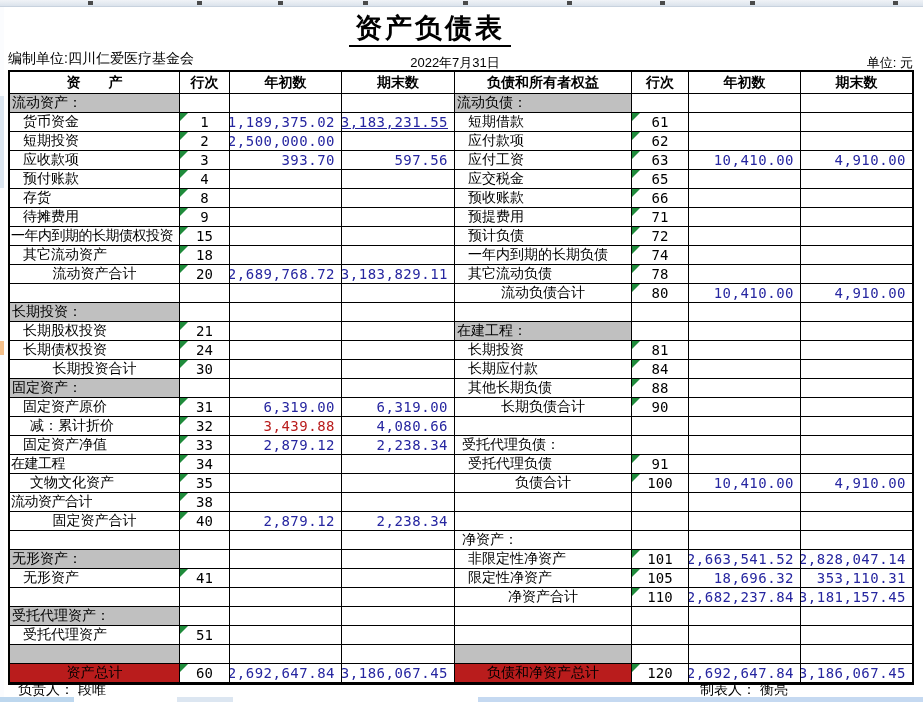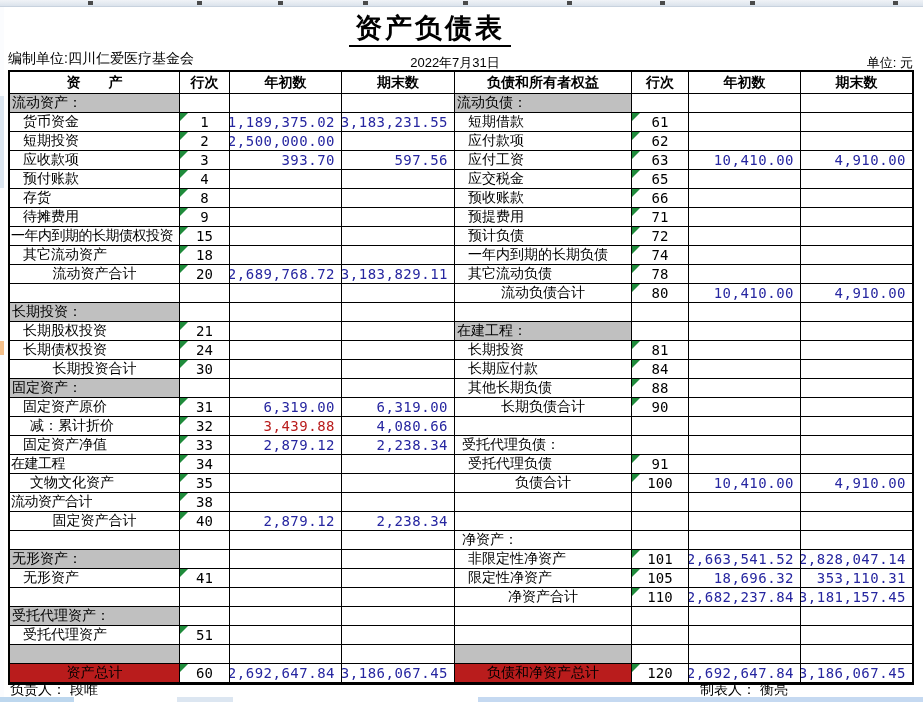--- a/index.html
+++ b/index.html
@@ -40,21 +40,21 @@
   .lbl.item      { padding-left:13px; }
   .lbl.item2     { padding-left:20px; }
   .lbl.flush     { padding-left:1px; letter-spacing:-0.5px;font-family:Liberation Serif, serif; }
   .lbl.subtotal  { justify-content:center; }
   .lbl.total     { background:#b91c1c; justify-content:center; }
   .lbl.grayfill  { background:#c0c0c0; }
   .linecell { justify-content:center; font-family:"DejaVu Sans Mono", monospace; font-size:13px; color:#000; }
   .numcell  { justify-content:flex-end; padding-right:6px; font-family:"DejaVu Sans Mono", monospace; font-size:13px; letter-spacing:0.5px; }
   .tri { position:absolute; left:0; top:0; width:0; height:0;
          border-top:8px solid #1f8b3b; border-right:8px solid transparent; }
-  #footer-left  { position:absolute; left:10px;  top:681px; font-size:14px; color:#000; }
+  #footer-left  { position:absolute; left:18px;  top:681px; font-size:14px; color:#000; }
   #footer-right { position:absolute; left:700px; top:681px; font-size:14px; color:#000; }
   .rowhl { position:absolute; height:5px; top:697px; }
 </style>
 </head>
 <body>
 
 <div id="page">
 
   <div id="colstrip">
       <div class="colmark" style="left: 88px;"></div>
@@ -94,21 +94,21 @@
         <div class="cell linecell"></div>
         <div class="cell numcell" style="color: rgb(38, 38, 160);"></div>
         <div class="cell numcell" style="color: rgb(38, 38, 160);"></div>
         <div class="cell lbl section">流动负债：</div>
         <div class="cell linecell"></div>
         <div class="cell numcell" style="color: rgb(38, 38, 160);"></div>
         <div class="cell numcell" style="color: rgb(38, 38, 160);"></div>
         <div class="cell lbl item">货币资金</div>
         <div class="cell linecell"><span class="tri"></span>1</div>
         <div class="cell numcell" style="color: rgb(38, 38, 160);">1,189,375.02</div>
-        <div class="cell numcell" style="color: rgb(38, 38, 160);">3,183,231.55</div>
+        <div class="cell numcell" style="color: rgb(38, 38, 160); text-decoration: underline;">3,183,231.55</div>
         <div class="cell lbl item">短期借款</div>
         <div class="cell linecell"><span class="tri"></span>61</div>
         <div class="cell numcell" style="color: rgb(38, 38, 160);"></div>
         <div class="cell numcell" style="color: rgb(38, 38, 160);"></div>
         <div class="cell lbl item">短期投资</div>
         <div class="cell linecell"><span class="tri"></span>2</div>
         <div class="cell numcell" style="color: rgb(38, 38, 160);">2,500,000.00</div>
         <div class="cell numcell" style="color: rgb(38, 38, 160);"></div>
         <div class="cell lbl item">应付款项</div>
         <div class="cell linecell"><span class="tri"></span>62</div>

